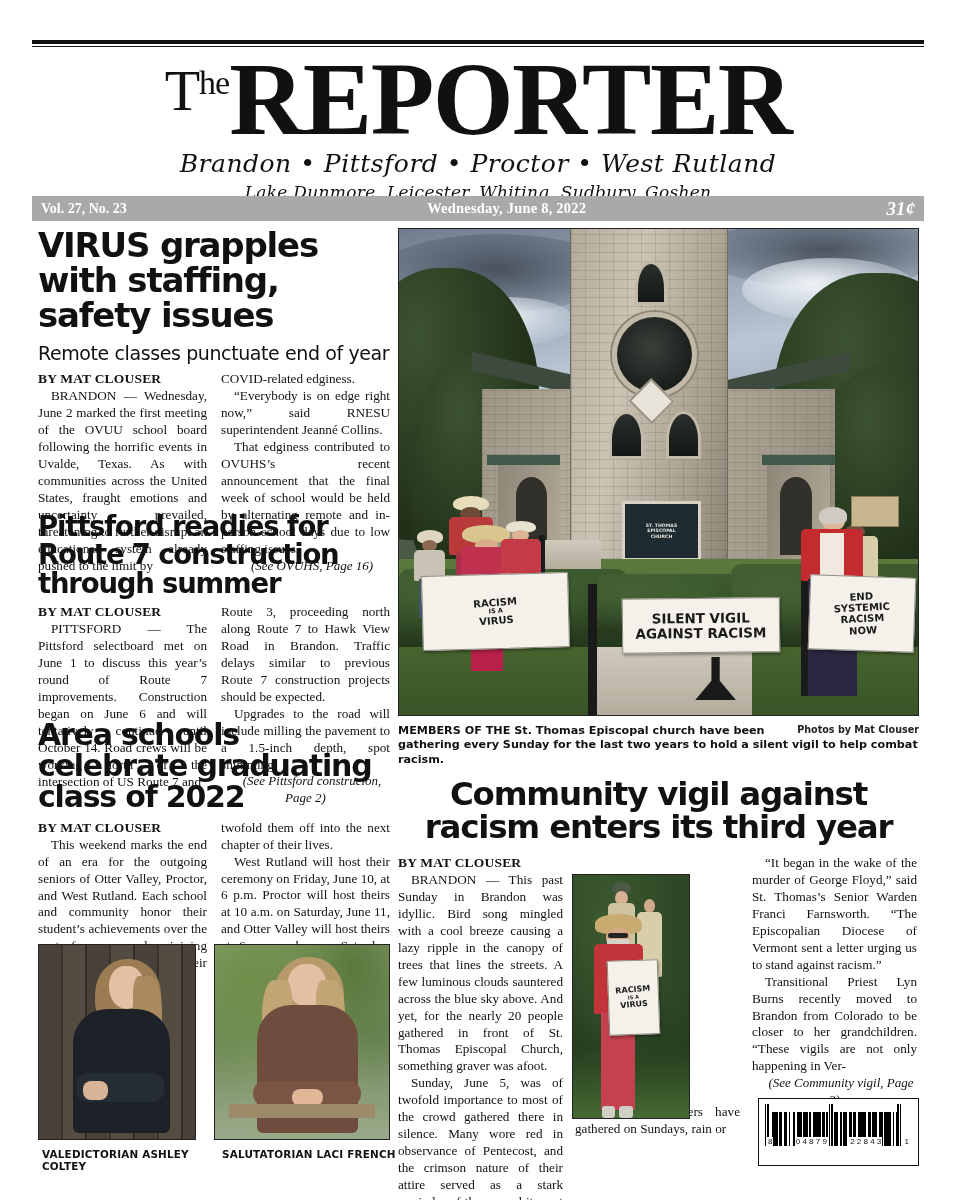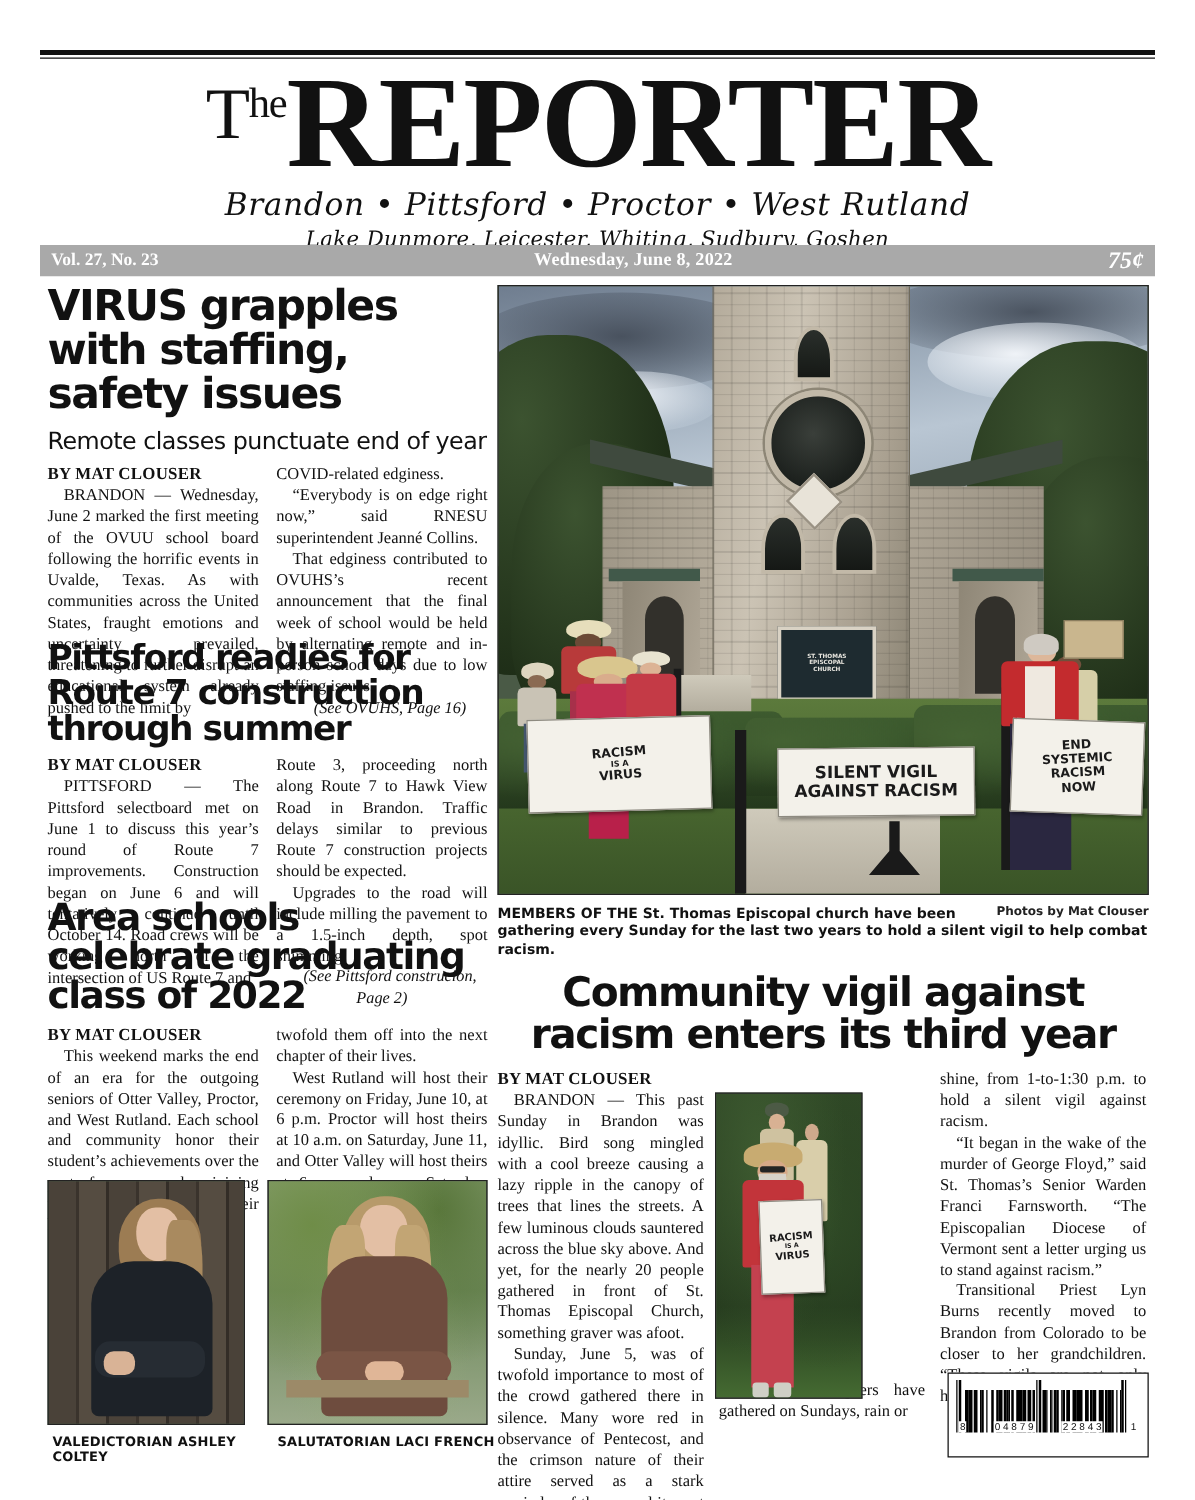--- a/index.html
+++ b/index.html
@@ -377,21 +377,21 @@
     <div class="nameplate">
       <span class="np-the"><span style="font-size: 58px;">T</span><span style="font-size: 34px; vertical-align: super;">he</span></span><span class="np-main">REPORTER</span>
       <div class="np-towns">Brandon • Pittsford • Proctor • West Rutland</div>
       <div class="np-villages">Lake Dunmore, Leicester, Whiting, Sudbury, Goshen</div>
     </div>
   </div>
 
   <div class="folio">
     <div>Vol. 27, No. 23</div>
     <div class="folio-date">Wednesday, June 8,  2022</div>
-    <div class="folio-price">75¢</div>
+    <div class="folio-price">31¢</div>
   </div>
 
   <div id="story1">
     <div class="hl-black h">VIRUS grapples with staffing, safety issues</div>
     <div class="deck">Remote classes punctuate end of year</div>
     <div class="twocol">
       <div>
         <div class="byline">BY MAT CLOUSER</div>
         <div class="body-col">
           <p class="first">BRANDON — Wednesday, June 2 marked the first meeting of the OVUU school board following the horrific events in Uvalde, Texas. As with communities across the United States, fraught emotions and uncertainty prevailed, threatening to further disrupt an educational system already pushed to the limit by</p>
@@ -601,21 +601,20 @@
         </div>
       </div>
       <div class="col mid">
         <div style="height:249px;"></div>
         <div class="body-col">
           <p style="text-indent:0">Thomas’s churchgoers have gathered on Sundays, rain or</p>
         </div>
       </div>
       <div class="col">
         <div class="body-col">
-          <p style="text-indent:0">shine, from 1-to-1:30 p.m. to hold a silent vigil against racism.</p>
           <p>“It began in the wake of the murder of George Floyd,” said St. Thomas’s Senior Warden Franci Farnsworth. “The Episcopalian Diocese of Vermont sent a letter urging us to stand against racism.”</p>
           <p>Transitional Priest Lyn Burns recently moved to Brandon from Colorado to be closer to her grandchildren. “These vigils are not only happening in Ver-</p>
           <p class="jump">(See Community vigil, Page 3)</p>
         </div>
       </div>
     </div>
   </div>
 
   <div id="vigil-photo" class="photo photo-frame">
     <div style="position:absolute;inset:0;background:radial-gradient(ellipse at 30% 20%, #3d5a30, rgba(0,0,0,0) 60%), radial-gradient(ellipse at 75% 40%, #2f4a26, rgba(0,0,0,0) 60%), linear-gradient(180deg,#2f4726 0%,#24391d 70%,#456b32 100%);"></div>

